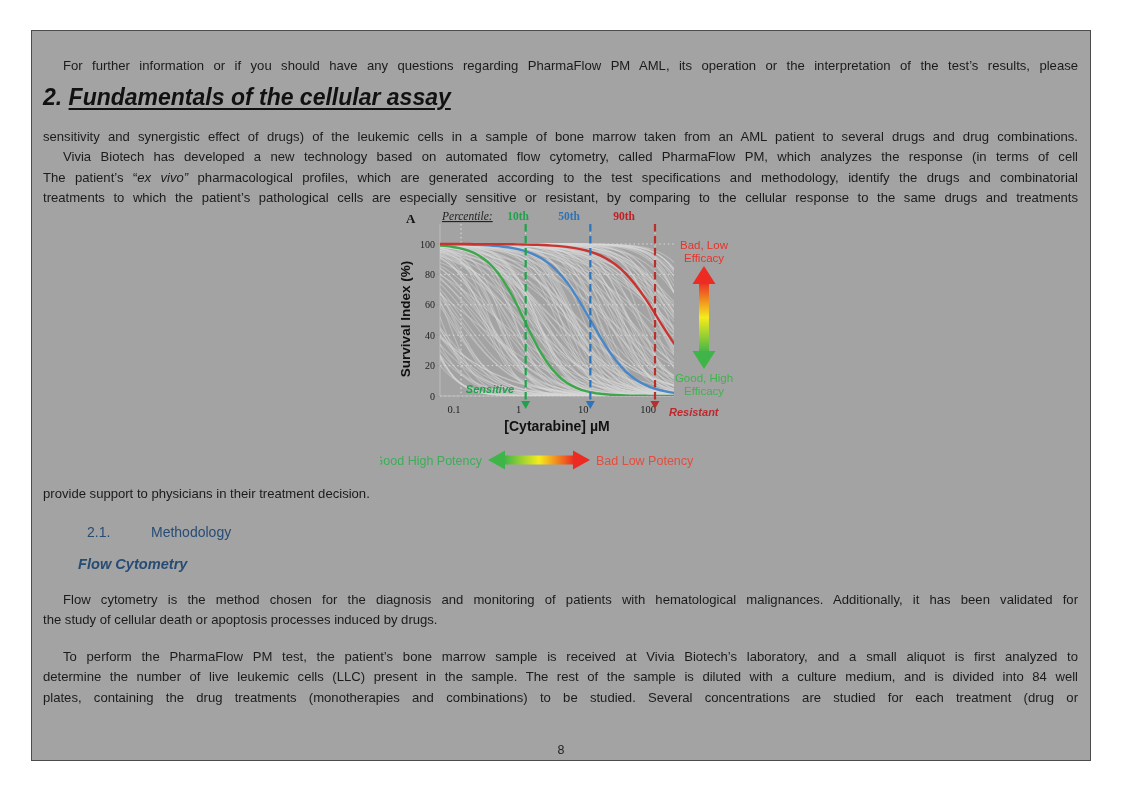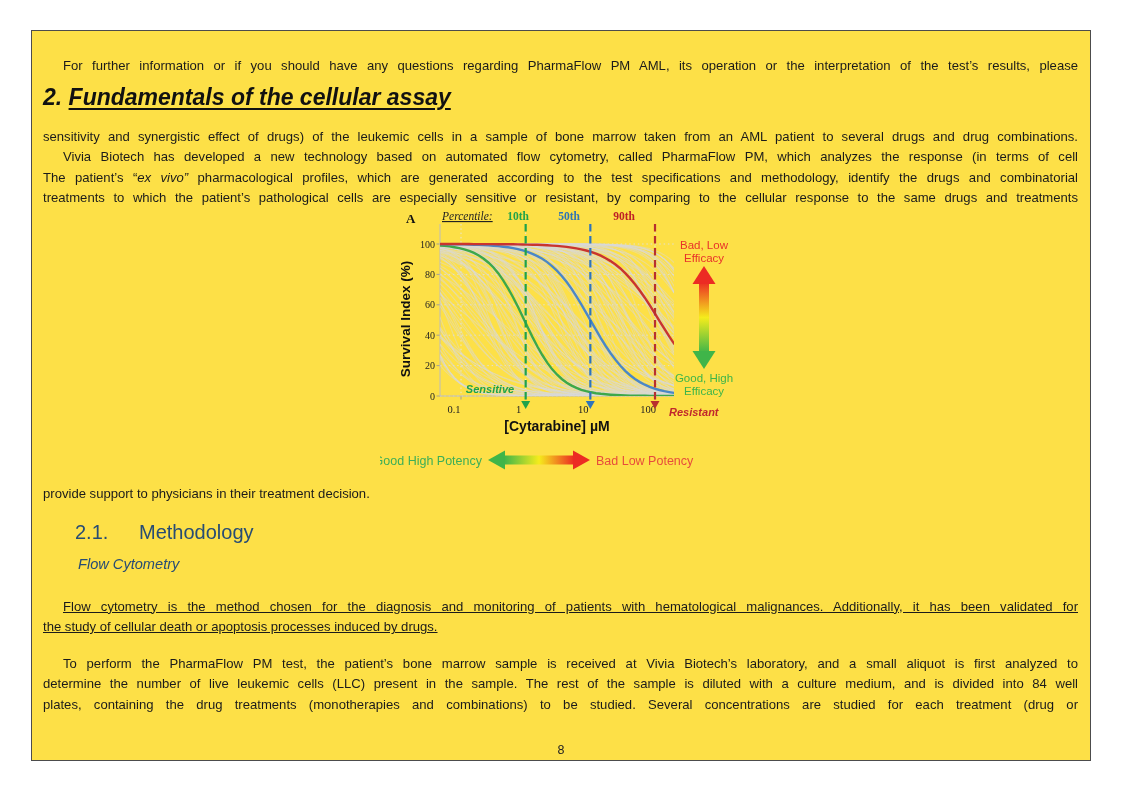--- a/index.html
+++ b/index.html
@@ -2,43 +2,43 @@
 <html><head>
 <meta charset="utf-8">
 <style>
   html,body{margin:0;padding:0;}
   body{
     width:1122px;height:793px;background:#ffffff;position:relative;overflow:hidden;
     font-family:"Liberation Sans",sans-serif;color:#1b1b1b;
   }
   .sheet{
     position:absolute;left:31px;top:30px;width:1060px;height:731px;
-    border:1.5px solid #4c4c4c;background:#fde047;box-sizing:border-box;
+    border:1.5px solid #4c4c4c;background:#a3a3a3;box-sizing:border-box;
     padding:23px 12px 0 11px;
   }
   .ln{margin:0;font-size:13.1px;line-height:20.6px;text-align:left;white-space:normal;}
   .jl{text-align:justify;text-align-last:justify;}
   .ind{text-indent:20px;}
   .it{font-style:italic;}
   .para{margin:0;}
   .sp-p1{margin-top:2px;}
   .sp-p2{margin-top:17px;}
   .sp-p3{margin-top:8px;}
-  .sp-p4{margin-top:24px;text-decoration:underline;}
+  .sp-p4{margin-top:17px;}
   .sp-p5{margin-top:16px;}
   h1.sec{
     margin:7px 0 0 0;font-size:23px;line-height:26px;font-weight:bold;font-style:italic;color:#111;
   }
   h1.sec .h1t{text-decoration:underline;text-decoration-thickness:2px;text-underline-offset:3px;}
   h2.sub{
-    margin:15px 0 0 32px;font-size:20px;line-height:25px;font-weight:400;color:#274C74;font-style:normal;
+    margin:15px 0 0 44px;font-size:14px;line-height:25px;font-weight:400;color:#274C74;font-style:normal;
   }
   h2.sub .h2num{display:inline-block;width:64px;}
   h3.subsub{
-    margin:11px 0 0 35px;font-size:14.6px;line-height:17px;font-weight:400;font-style:italic;color:#274C74;
+    margin:11px 0 0 35px;font-size:14.6px;line-height:17px;font-weight:700;font-style:italic;color:#274C74;
   }
   .figure{width:362px;margin:-3px auto 0 auto;}
   .pagenum{
     position:absolute;bottom:3px;left:0;width:100%;text-align:center;
     font-size:12.5px;color:#222;
   }
   
   .cs  {font-family:"Liberation Serif",serif;fill:#222;}
   .csb {font-family:"Liberation Serif",serif;font-weight:bold;}
   .csi {font-family:"Liberation Serif",serif;font-style:italic;fill:#222;}

